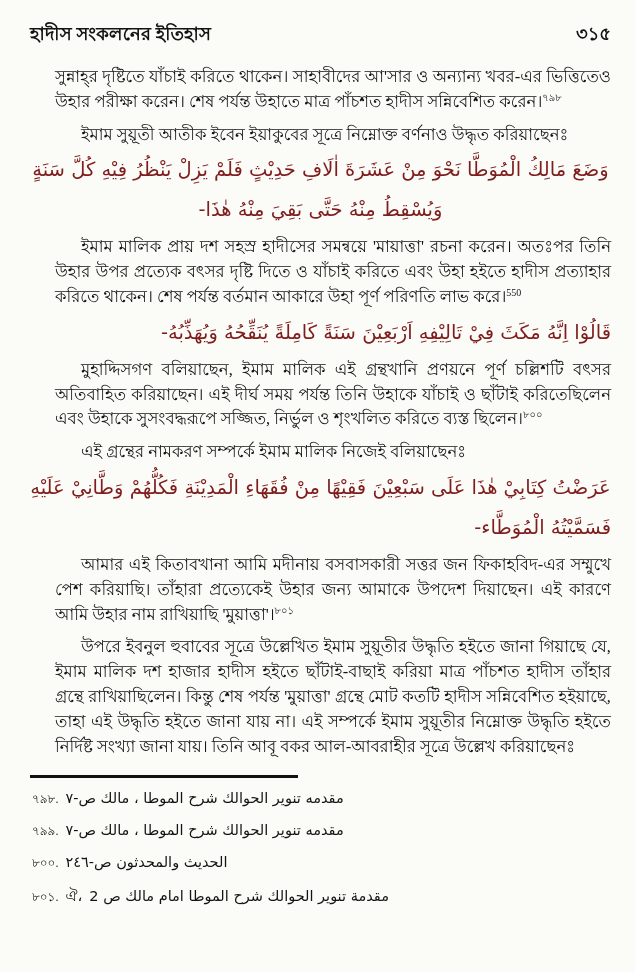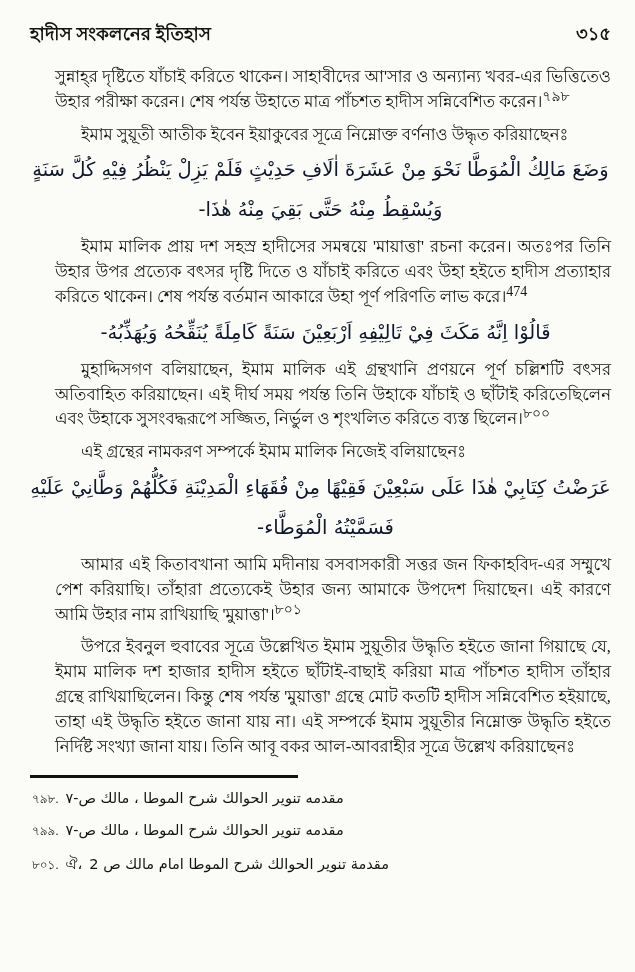--- a/index.html
+++ b/index.html
@@ -21,32 +21,32 @@
 
   .para {
     margin-left:25px;
     font-size:16.5px;
     line-height:24.8px;
     text-align:justify;
     margin-top:8px;
   }
   .para.indent { text-indent:26px; }
   .para sup {
-    font-size:14px; line-height:0; vertical-align:super;
+    font-size:10px; line-height:0; vertical-align:super;
   }
 
   .ar {
     font-family:"DejaVu Sans", sans-serif;
     direction:rtl; unicode-bidi:isolate;
     font-size:19.5px; line-height:34px;
     margin-top:6px;
-    color:#0f172a;
+    color:#7f1d1d;
   }
   .ar.center { text-align:center; }
-  .ar.right  { text-align:center; padding-left:10px; }
+  .ar.right  { text-align:right; padding-left:10px; }
 
   .fn-divider {
     border:none; border-top:3px solid #111;
     width:268px; margin:16px 0 10px 0;
   }
   .footnotes { margin-left:2px; }
   .fn {
     display:flex; align-items:baseline; gap:7px;
     font-size:15px; margin-bottom:10px;
   }
@@ -68,21 +68,21 @@
     <span class="pageno">৩১৫</span>
   </div>
 
   <div class="para"><span>সুন্নাহ্‌র দৃষ্টিতে যাঁচাই করিতে থাকেন। সাহাবীদের আ'সার ও অন্যান্য খবর-এর ভিত্তিতেও উহার পরীক্ষা করেন। শেষ পর্যন্ত উহাতে মাত্র পাঁচশত হাদীস সন্নিবেশিত করেন।</span><sup>৭৯৮</sup></div>
 
   <div class="para indent"><span>ইমাম সুয়ূতী আতীক ইবেন ইয়াকুবের সূত্রে নিম্নোক্ত বর্ণনাও উদ্ধৃত করিয়াছেনঃ</span></div>
 
   <div class="ar center">وَضَعَ مَالِكُ الْمُوَطَّا نَحْوَ مِنْ عَشَرَةَ اٰلَافِ حَدِيْثٍ فَلَمْ يَزِلْ يَنْظُرُ فِيْهِ كُلَّ سَنَةٍ</div>
   <div class="ar center">وَيُسْقِطُ مِنْهُ حَتَّى بَقِيَ مِنْهُ هٰذَا-</div>
 
-  <div class="para indent"><span>ইমাম মালিক প্রায় দশ সহস্র হাদীসের সমন্বয়ে 'মায়াত্তা' রচনা করেন। অতঃপর তিনি উহার উপর প্রত্যেক বৎসর দৃষ্টি দিতে ও যাঁচাই করিতে এবং উহা হইতে হাদীস প্রত্যাহার করিতে থাকেন। শেষ পর্যন্ত বর্তমান আকারে উহা পূর্ণ পরিণতি লাভ করে।</span><sup>474</sup></div>
+  <div class="para indent"><span>ইমাম মালিক প্রায় দশ সহস্র হাদীসের সমন্বয়ে 'মায়াত্তা' রচনা করেন। অতঃপর তিনি উহার উপর প্রত্যেক বৎসর দৃষ্টি দিতে ও যাঁচাই করিতে এবং উহা হইতে হাদীস প্রত্যাহার করিতে থাকেন। শেষ পর্যন্ত বর্তমান আকারে উহা পূর্ণ পরিণতি লাভ করে।</span><sup>550</sup></div>
 
 
   <div class="ar right">قَالُوْا اِنَّهُ مَكَثَ فِيْ تَالِيْفِهِ اَرْبَعِيْنَ سَنَةً كَامِلَةً يُنَقِّحُهُ وَيُهَذِّبُهُ-</div>
 
   <div class="para indent"><span>মুহাদ্দিসগণ বলিয়াছেন, ইমাম মালিক এই গ্রন্থখানি প্রণয়নে পূর্ণ চল্লিশটি বৎসর অতিবাহিত করিয়াছেন। এই দীর্ঘ সময় পর্যন্ত তিনি উহাকে যাঁচাই ও ছাঁটাই করিতেছিলেন এবং উহাকে সুসংবদ্ধরূপে সজ্জিত, নির্ভুল ও শৃংখলিত করিতে ব্যস্ত ছিলেন।</span><sup>৮০০</sup></div>
 
   <div class="para indent"><span>এই গ্রন্থের নামকরণ সম্পর্কে ইমাম মালিক নিজেই বলিয়াছেনঃ</span></div>
 
   <div class="ar center">عَرَضْتُ كِتَابِيْ هٰذَا عَلَى سَبْعِيْنَ فَقِيْهًا مِنْ فُقَهَاءِ الْمَدِيْنَةِ فَكُلُّهُمْ وَطَّانِيْ عَلَيْهِ</div>
   <div class="ar right">فَسَمَّيْتُهُ الْمُوَطَّاء-</div>
@@ -96,19 +96,23 @@
   <div class="footnotes">
     <div class="fn">
       <span class="fn-num">৭৯৮.</span>
       <span class="fn-ar">مقدمه تنوير الحوالك شرح الموطا ، مالك ص-٧</span>
     </div>
     <div class="fn">
       <span class="fn-num">৭৯৯.</span>
       <span class="fn-ar">مقدمه تنوير الحوالك شرح الموطا ، مالك ص-٧</span>
     </div>
     <div class="fn">
+      <span class="fn-num">৮০০.</span>
+      <span class="fn-ar">الحديث والمحدثون ص-٢٤٦</span>
+    </div>
+    <div class="fn">
       <span class="fn-num">৮০১.</span>
       <span class="fn-prefix">ঐ،</span>
       <span class="fn-ar">مقدمة تنوير الحوالك شرح الموطا امام مالك ص 2</span>
     </div>
   </div>
 
 </div>
 
 </body></html>

